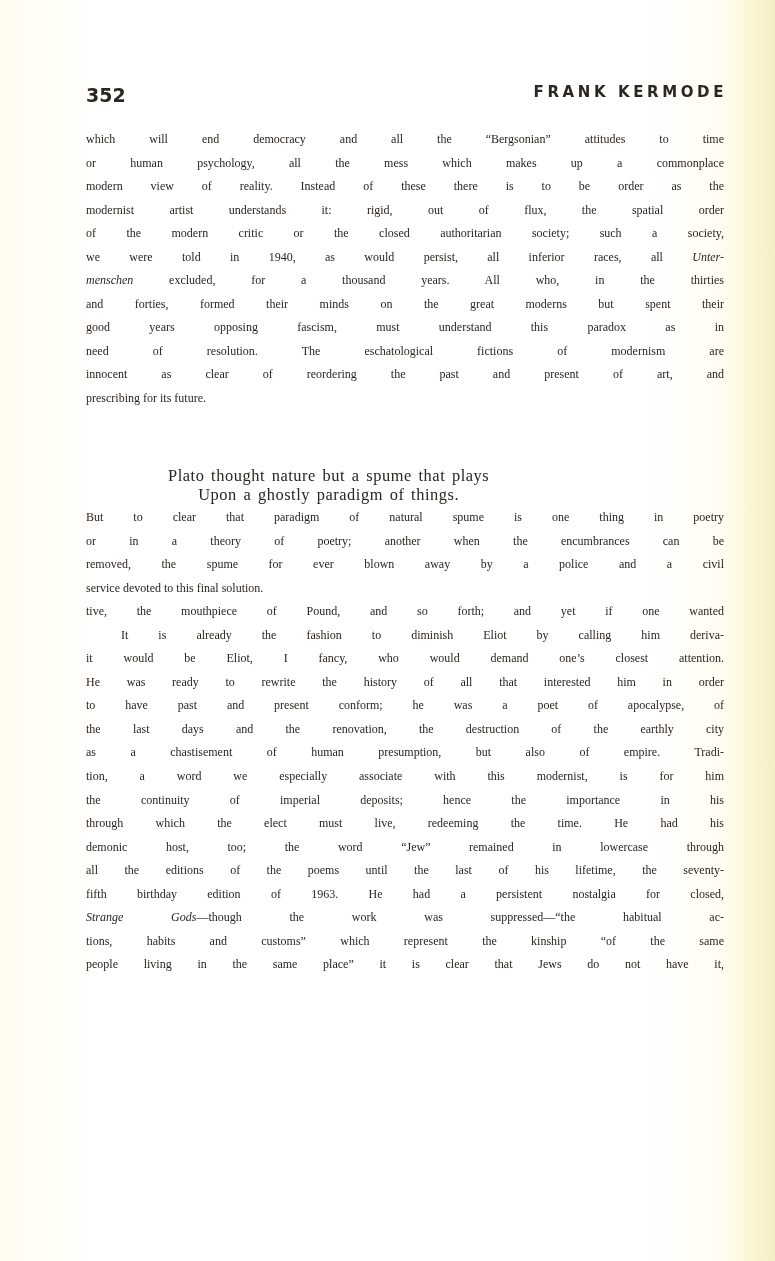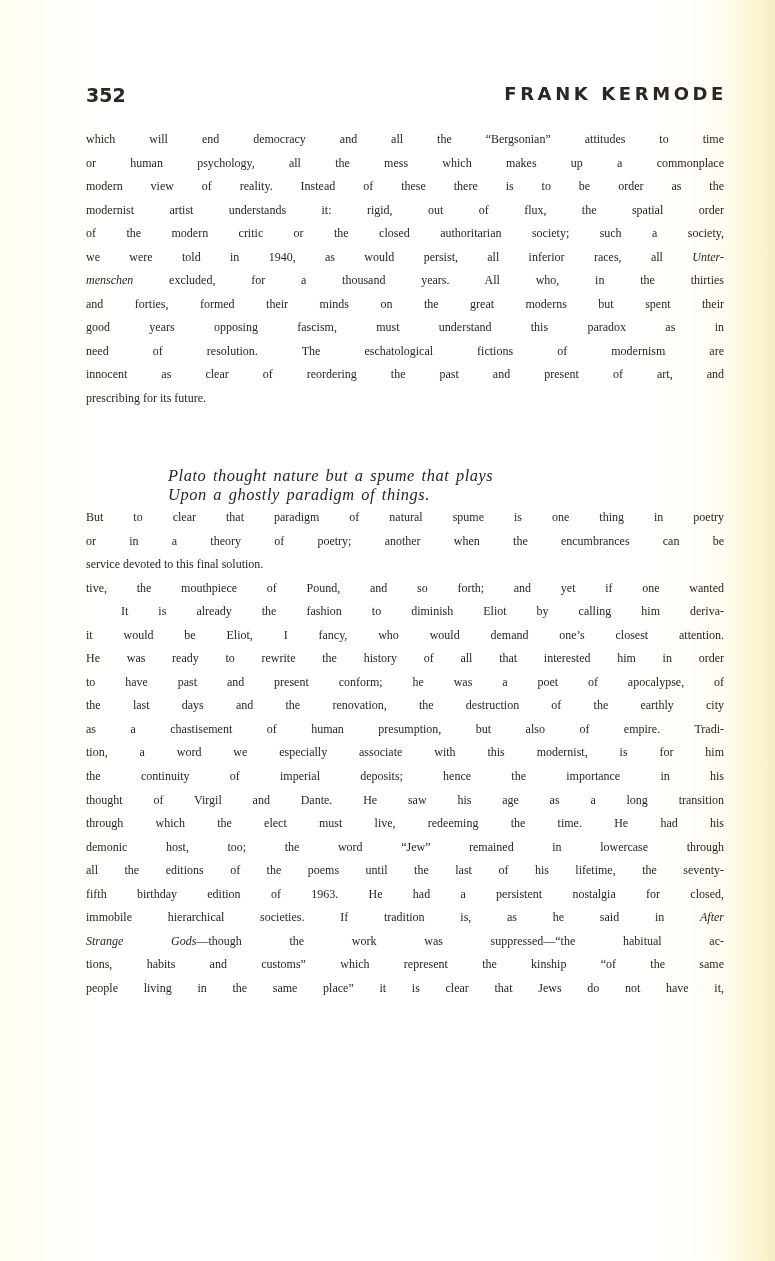--- a/index.html
+++ b/index.html
@@ -35,21 +35,21 @@
       position: absolute;
       left: 0;
       top: 2px;
       font-size: 19px;
       letter-spacing: 0px;
     }
     .author {
       position: absolute;
       right: 0;
       top: 1px;
-      font-size: 18px;
+      font-size: 15px;
       letter-spacing: 3.6px;
       margin-right: -3px;
     }
     .body-text {
       position: absolute;
       left: 86px;
       width: 638px;
       font-size: 12px;
       line-height: 23.55px;
       text-align: justify;
@@ -69,22 +69,22 @@
       padding-left: 35px;
     }
     .p1 { top: 128px; }
     .p2 { top: 506px; }
     .quote {
       position: absolute;
       left: 168px;
       top: 467px;
       font-size: 16.4px;
       line-height: 18.5px;
-      font-style: italic;
       color: #2a2622;
+      text-align: center;
     }
     .quote .qline {
       display: block;
       white-space: nowrap;
       letter-spacing: 0.55px;
       word-spacing: 2px;
     }
     em { font-style: italic; }
   </style>
 </head>
@@ -113,35 +113,34 @@
   </div>
 
   <div class="quote">
     <span class="qline">Plato thought nature but a spume that plays</span>
     <span class="qline">Upon a ghostly paradigm of things.</span>
   </div>
 
   <div class="body-text p2">
     <span class="line">But to clear that paradigm of natural spume is one thing in poetry</span>
     <span class="line">or in a theory of poetry; another when the encumbrances can be</span>
+    <span class="line">removed, the spume for ever blown away by a police and a civil</span>
     <span class="line last">service devoted to this final solution.</span>
 
     <span class="line">tive, the mouthpiece of Pound, and so forth; and yet if one wanted</span>
     <span class="line indent">It is already the fashion to diminish Eliot by calling him deriva-</span>
     <span class="line">it would be Eliot, I fancy, who would demand one’s closest attention.</span>
     <span class="line">He was ready to rewrite the history of all that interested him in order</span>
     <span class="line">to have past and present conform; he was a poet of apocalypse, of</span>
     <span class="line">the last days and the renovation, the destruction of the earthly city</span>
     <span class="line">as a chastisement of human presumption, but also of empire. Tradi-</span>
     <span class="line">tion, a word we especially associate with this modernist, is for him</span>
     <span class="line">the continuity of imperial deposits; hence the importance in his</span>
-    <span class="line">thought of Virgil and Dante. He saw his age as a long transition</span>
     <span class="line">through which the elect must live, redeeming the time. He had his</span>
     <span class="line">demonic host, too; the word “Jew” remained in lowercase through</span>
     <span class="line">all the editions of the poems until the last of his lifetime, the seventy-</span>
     <span class="line">fifth birthday edition of 1963. He had a persistent nostalgia for closed,</span>
-    <span class="line"><span>immobile hierarchical societies. If tradition is, as he said in </span><em>After</em></span>
     <span class="line"><em>Strange Gods</em><span>—though the work was suppressed—“the habitual ac-</span></span>
     <span class="line">tions, habits and customs” which represent the kinship “of the same</span>
     <span class="line">people living in the same place” it is clear that Jews do not have it,</span>
   </div>
 
 </div>
 
 </body></html>

